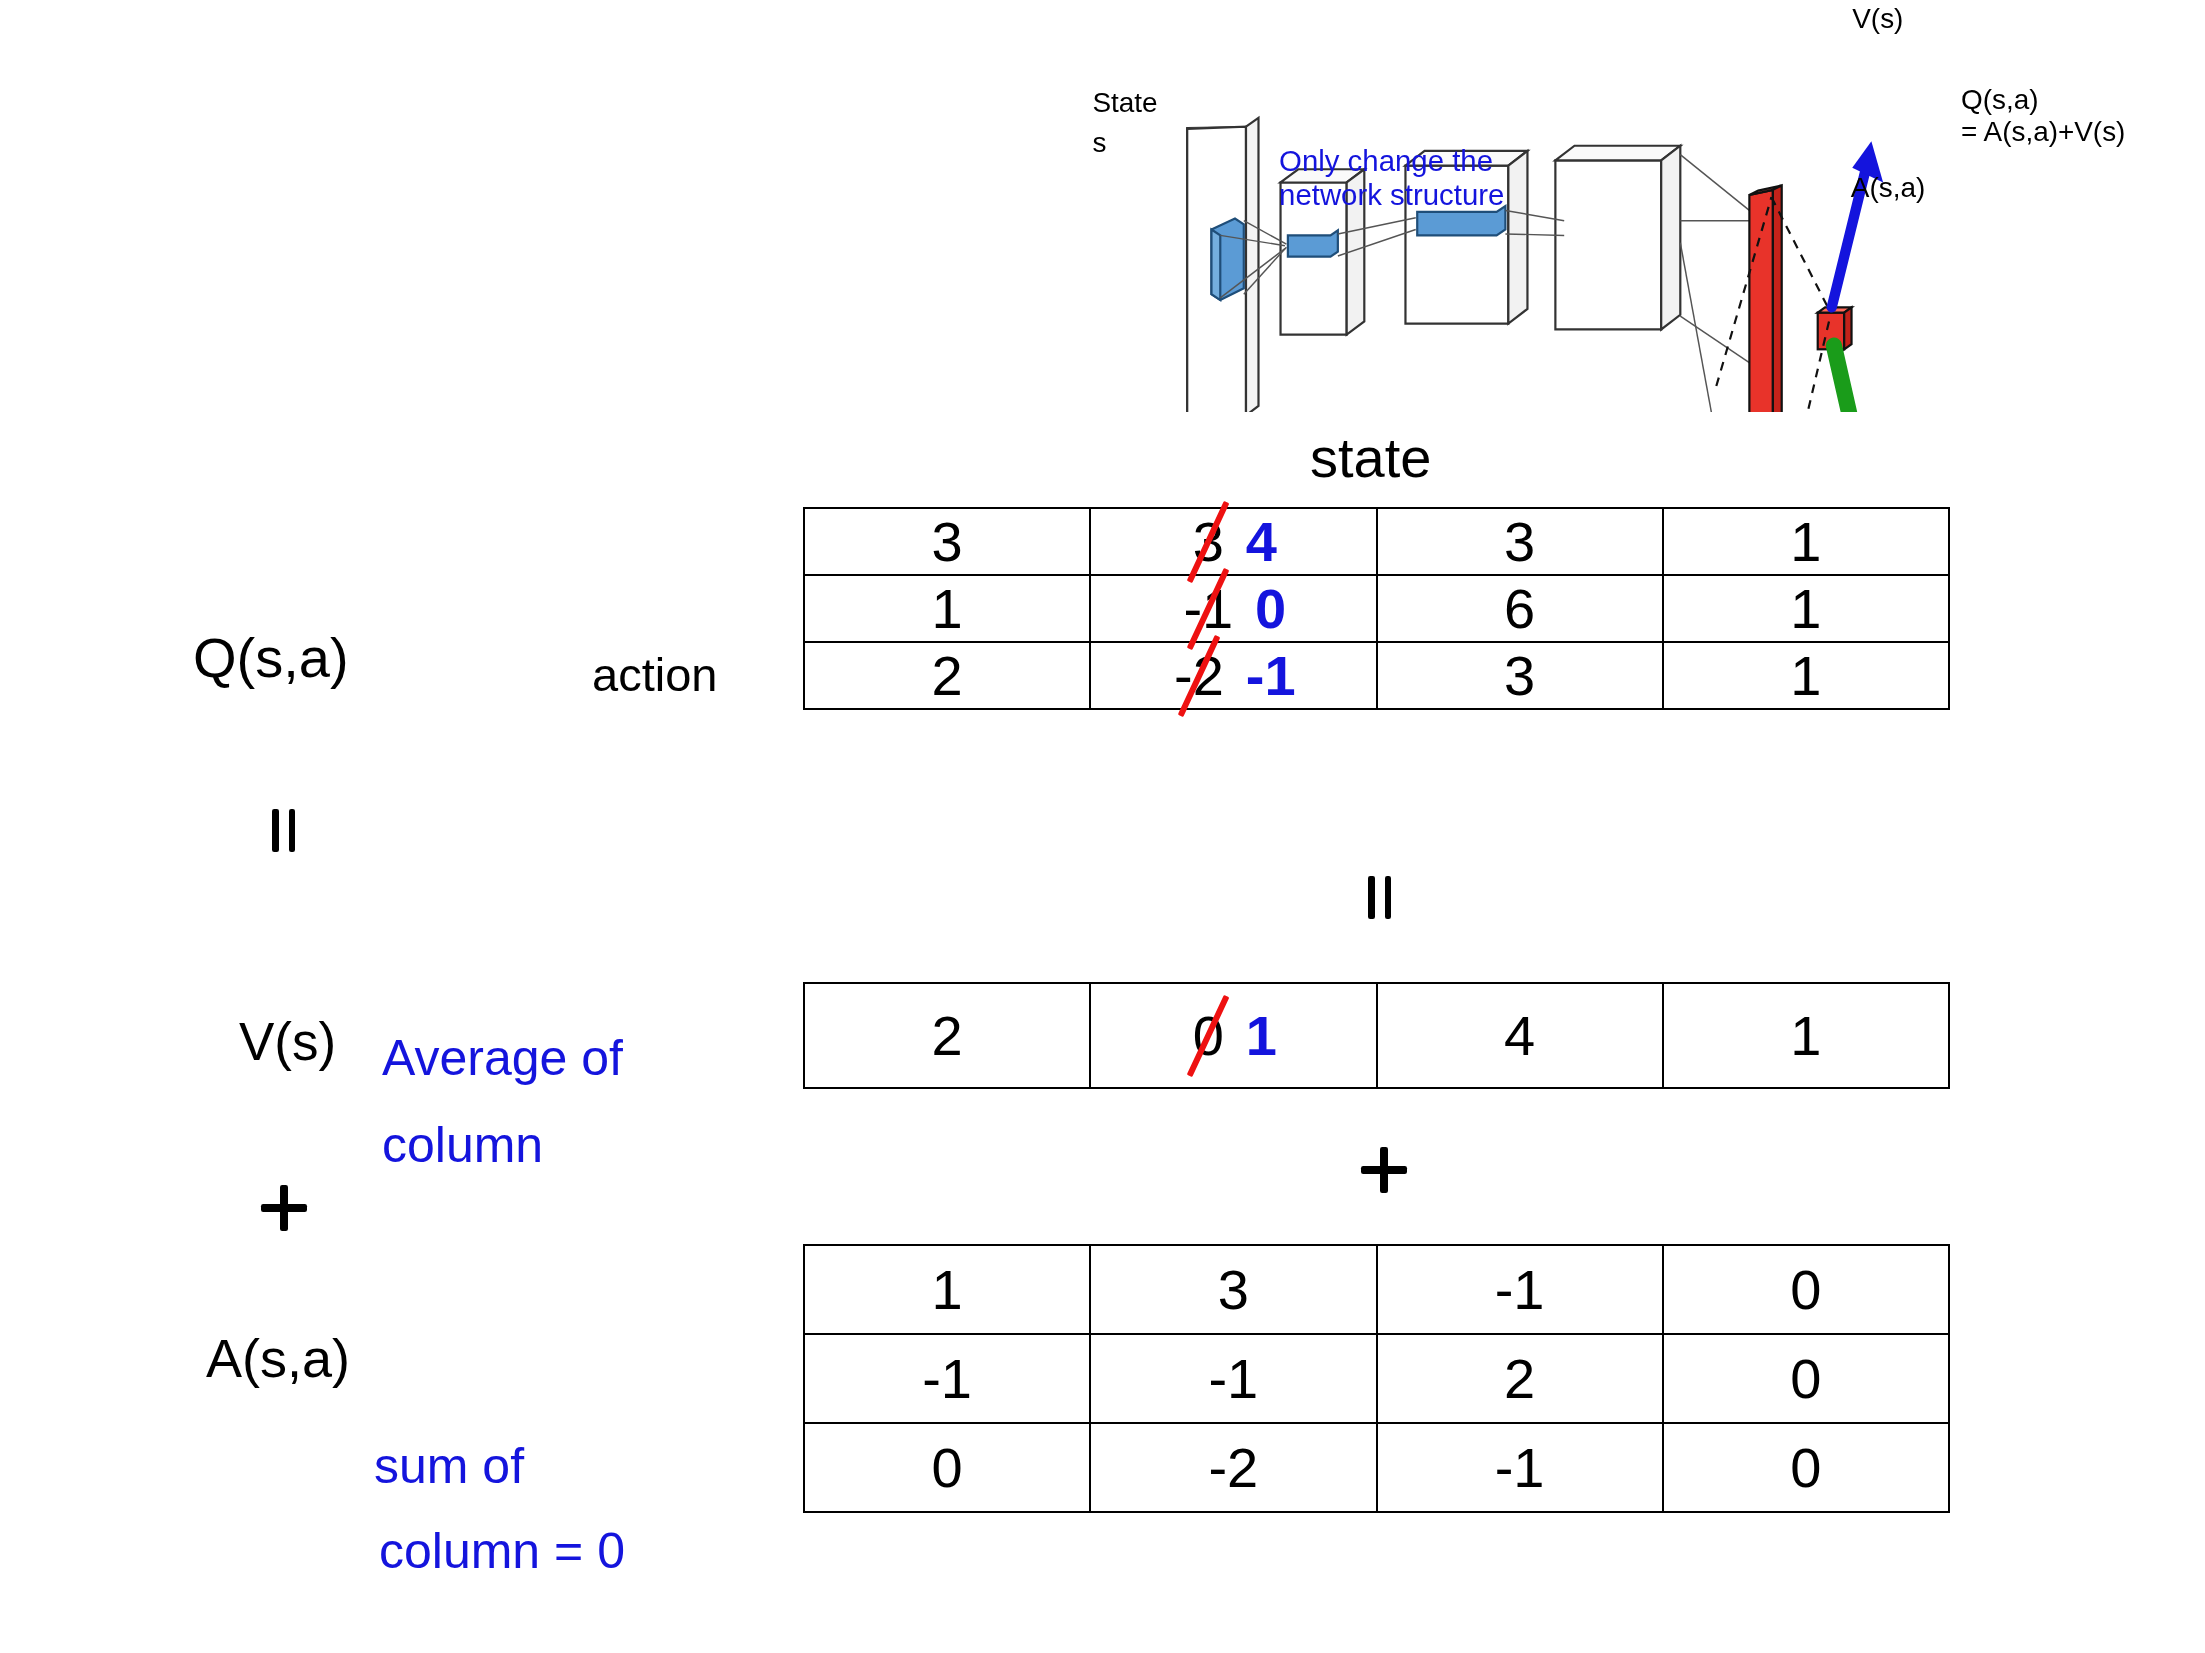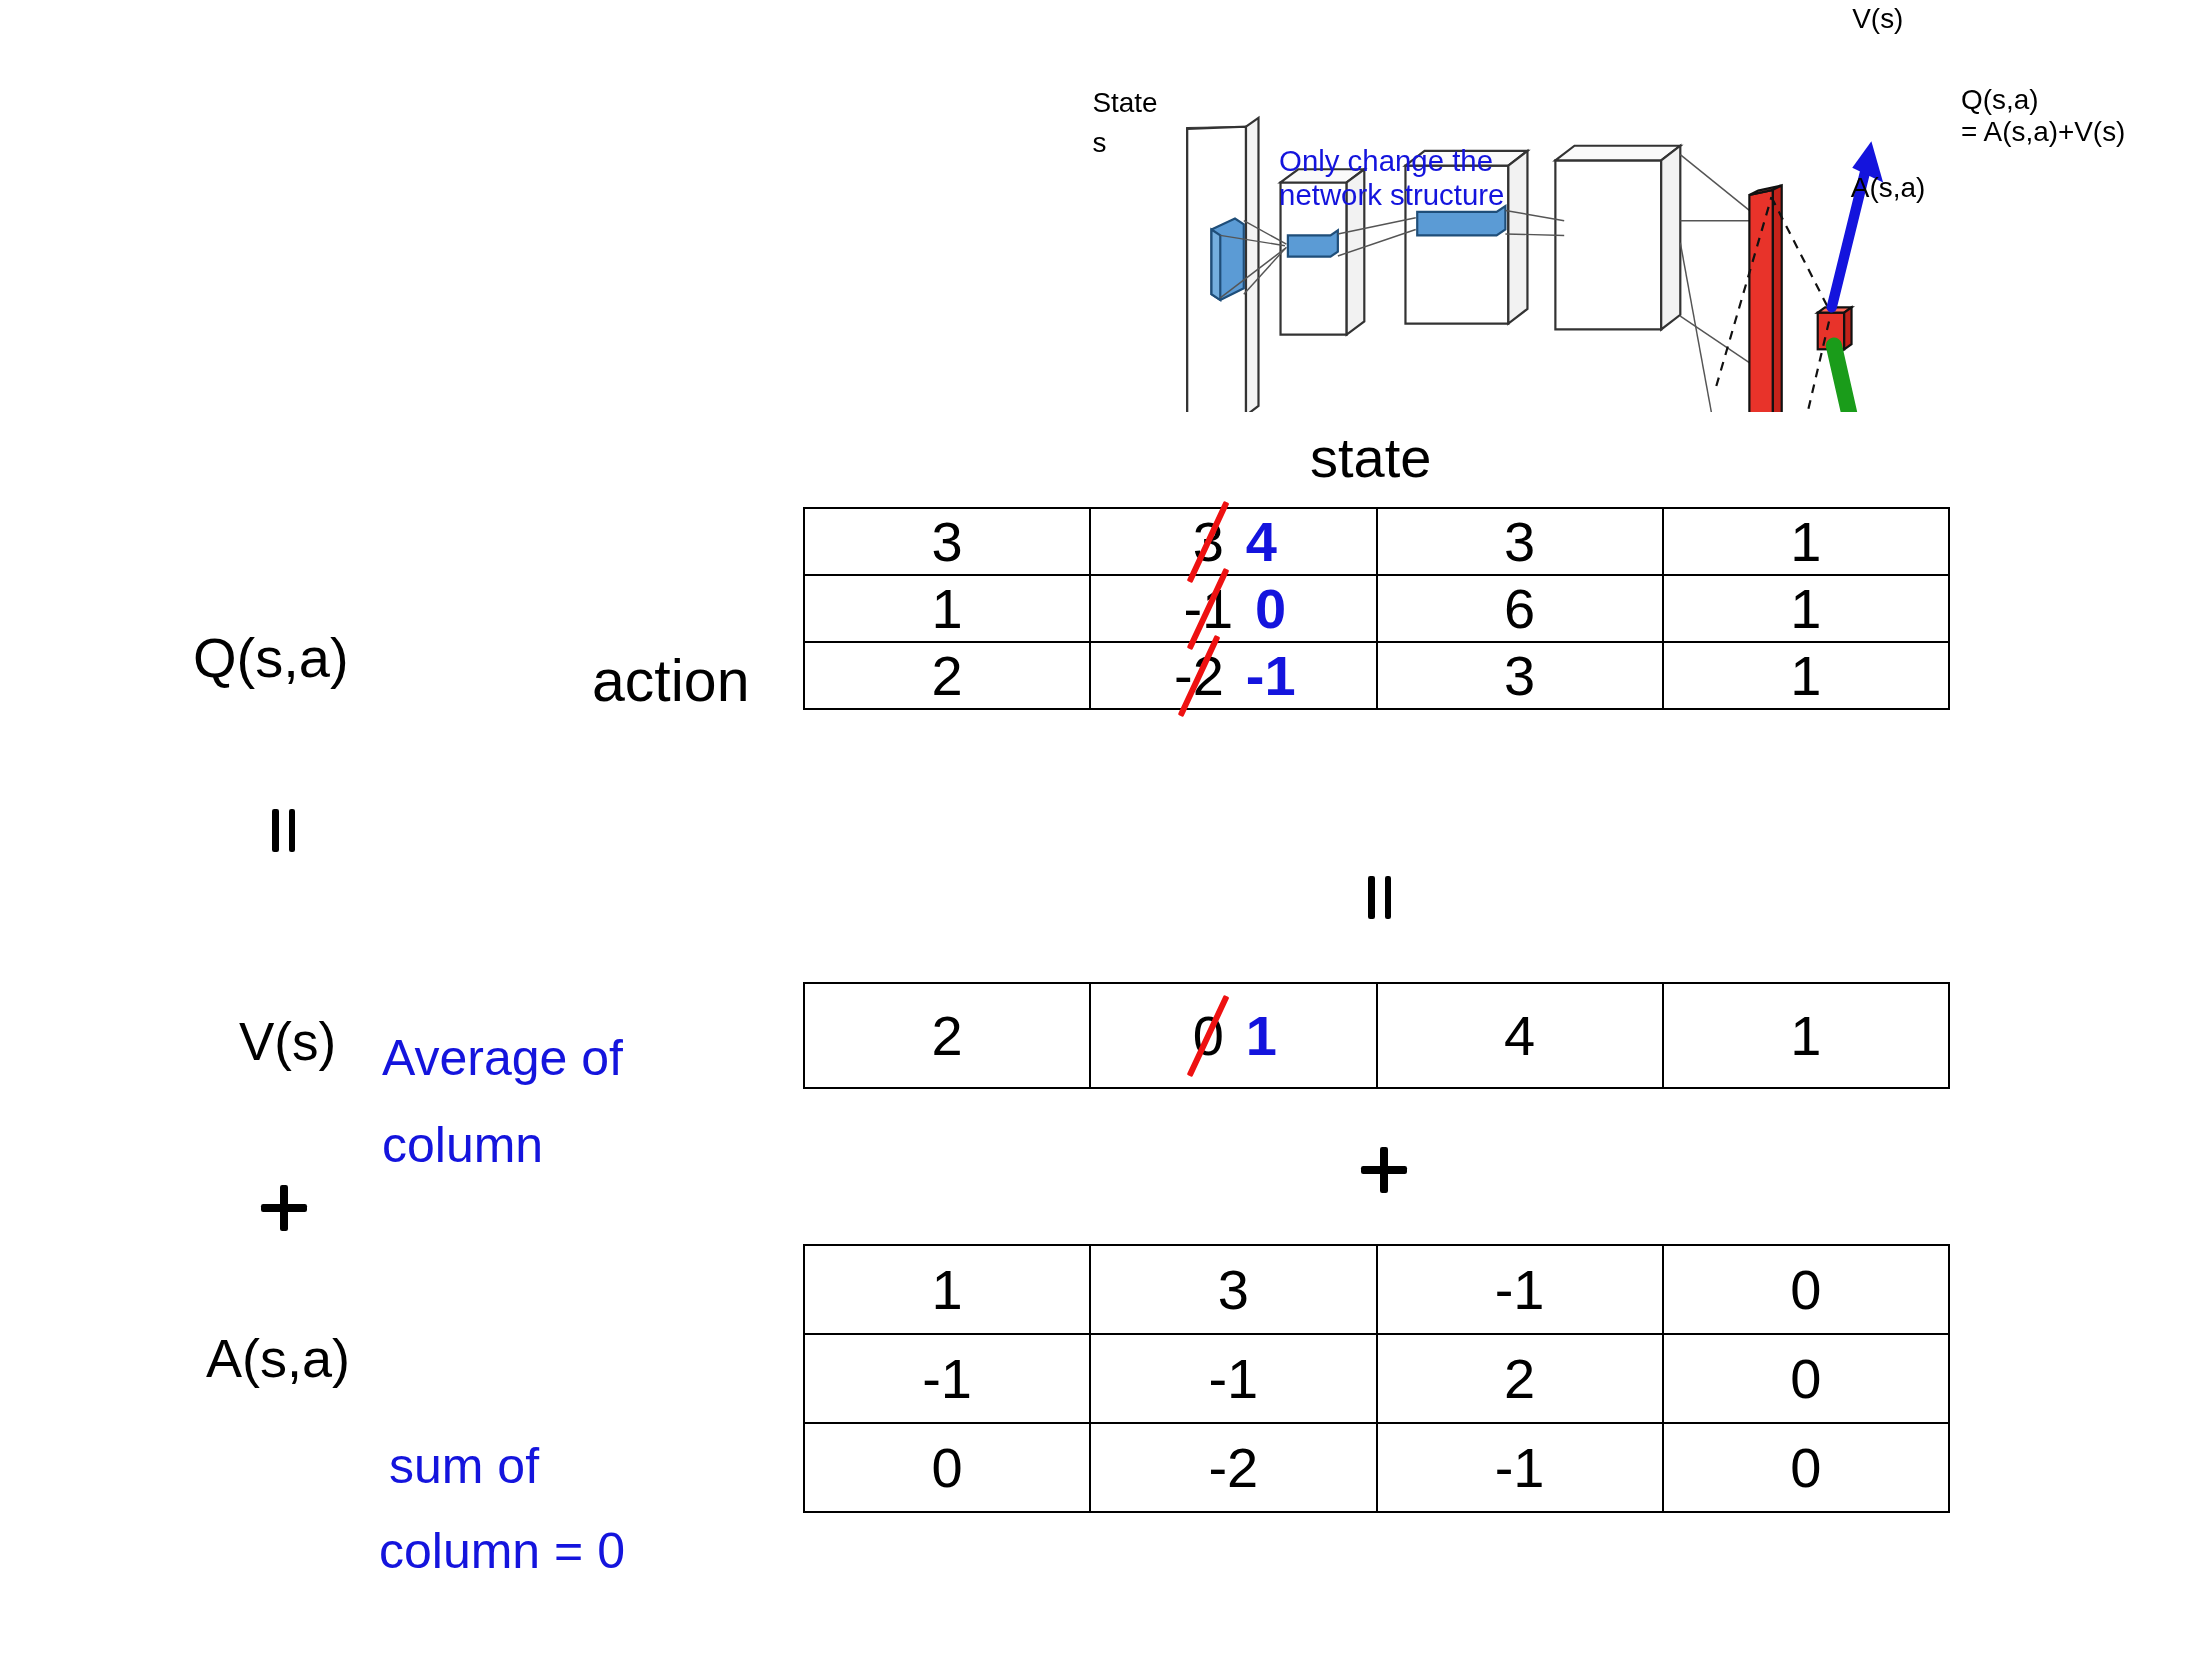--- a/index.html
+++ b/index.html
@@ -240,21 +240,21 @@
       <text class="dg-text-blue" x="260" y="278">network structure</text>
       <text class="dg-text" x="1040" y="38">V(s)</text>
       <text class="dg-text" x="1038" y="268">A(s,a)</text>
       <text class="dg-text" x="1188" y="148">Q(s,a)</text>
       <text class="dg-text" x="1188" y="192">= A(s,a)+V(s)</text>
     </svg>
   </div>
 
   <div class="lbl" style="left:1310px; top:425px; font-size:56px;">state</div>
 
-  <div class="lbl" style="left:592px; top:647px; font-size:59px;">action</div>
+  <div class="lbl" style="left:592px; top:647px; font-size:47px;">action</div>
 
   <div class="lbl" style="left:193px; top:625px; font-size:56px;">Q(s,a)</div>
 
   <div class="op-eq" style="left:268px; top:809px;">
       <i></i>
       <i></i>
     </div>
 
   <table class="tbl" id="q-table" style="left:803px; top:507px; width:1147px;">
     <tbody>
@@ -349,21 +349,21 @@
     </tbody>
   </table>
 
   <div class="op-plus" style="left:1361px; top:1147px;">
       <i class="h"></i>
       <i class="v"></i>
     </div>
 
   <div class="lbl" style="left:206px; top:1327px; font-size:54px;">A(s,a)</div>
 
-  <div class="lbl blue" style="left:389px; top:1437px; font-size:50px;">sum of</div>
+  <div class="lbl blue" style="left:374px; top:1437px; font-size:50px;">sum of</div>
   <div class="lbl blue" style="left:379px; top:1522px; font-size:50px;">column = 0</div>
 
   <table class="tbl" id="a-table" style="left:803px; top:1244px; width:1147px;">
     <tbody>
       <tr>
         <td style="height:87px;">
           <span class="cell-inner">1</span>
         </td>
         <td style="height:87px;">
           <span class="cell-inner">3</span>

